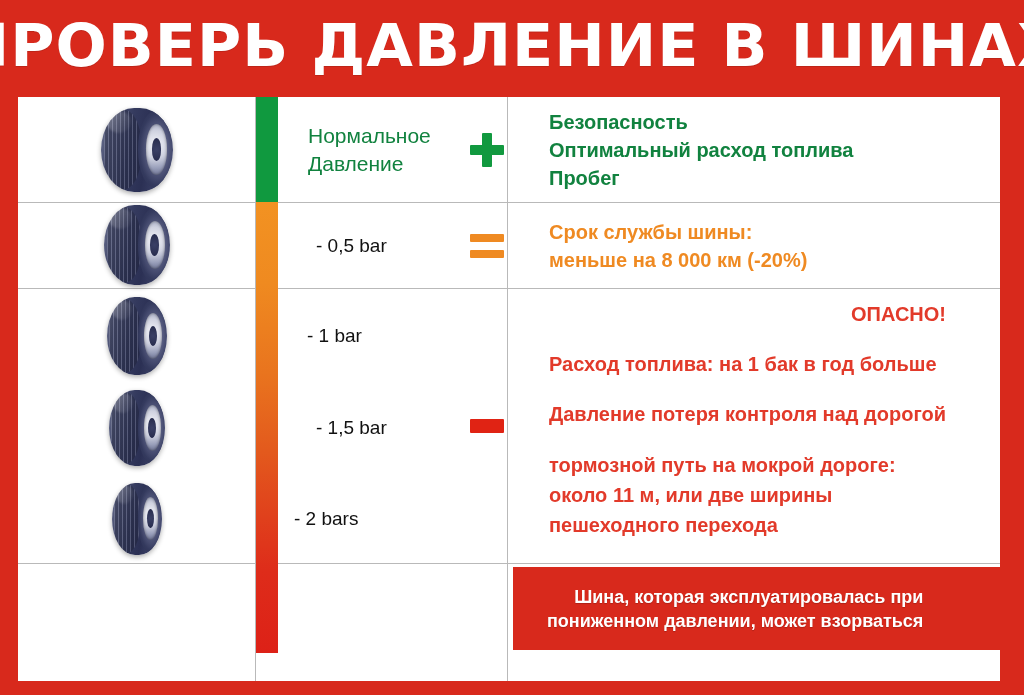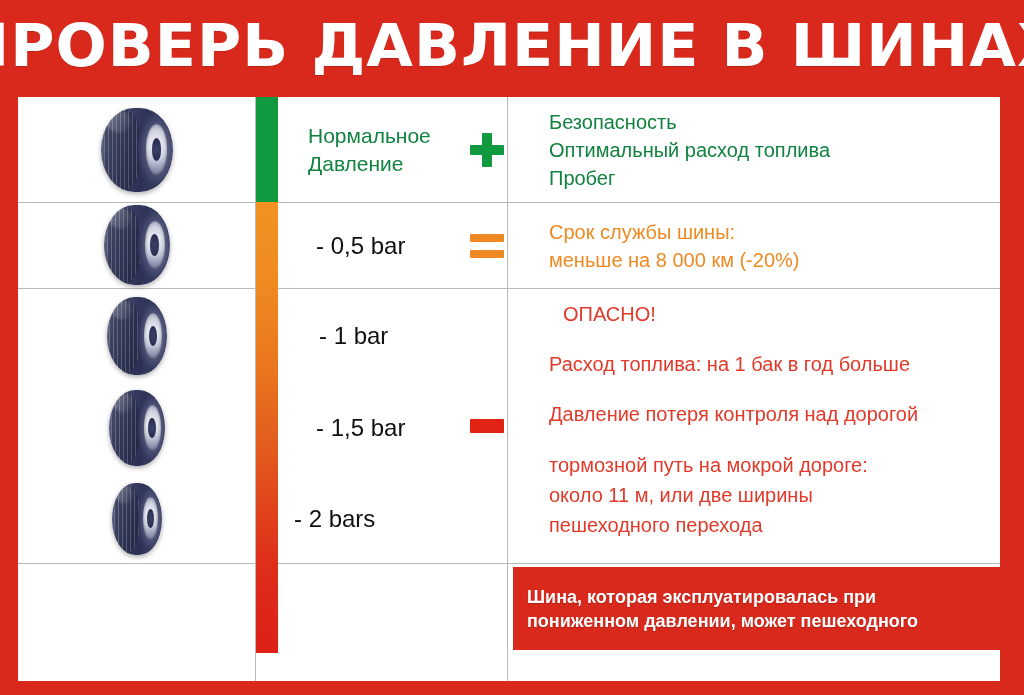--- a/index.html
+++ b/index.html
@@ -89,21 +89,21 @@
     filter:blur(1px);
   }
 
   
   .label-cell{
     position:absolute;left:260px;width:247px;
     display:flex;align-items:center;
   }
   .label-text{
     padding-left:30px;
-    font-size:24px;line-height:27px;color:#111;
+    font-size:19px;line-height:27px;color:#111;
   }
   .label-text.normal{
     color:#11823f;font-size:21px;line-height:28px;
   }
 
   .sign-cell{
     position:absolute;left:430px;width:77px;
     display:flex;align-items:center;justify-content:center;
   }
   
@@ -120,39 +120,40 @@
   }
   .sign-eq:before{top:0;}
   .sign-eq:after{top:16px;}
   
   .sign-minus{width:34px;height:14px;background:#e02314;border-radius:1px;}
 
   .body-cell{
     position:absolute;left:508px;width:474px;
     display:flex;align-items:center;
   }
-  .body-text{padding-left:23px;font-size:20px;line-height:28px;}
+  .body-text{padding-left:23px;font-size:20px;line-height:28px;font-weight:bold;}
   .body-text.green{color:#11823f;}
   .body-text.orange{color:#ef8a22;}
   .body-text.red{color:#e23a2a;}
   .body-text.red .line{margin-bottom:22px;}
   .body-text.red .line:last-child{margin-bottom:12px;}
-  .body-text.red .danger{padding-left:14px;}
+  .body-text.red .danger{padding-left:14px;text-align:right;}
   .body-text.red .tight{line-height:30px;}
 
   
   #warning-box{
     position:absolute;left:495px;top:470px;width:487px;height:83px;
     background:#d8291c;
     display:flex;align-items:center;
   }
   #warning-text{
     color:#ffffff;font-weight:bold;font-size:18px;line-height:24px;
-    padding-left:14px;
+    padding-left:34px;
     text-shadow:0 1px 1px rgba(0,0,0,.20);
+    text-align:right;
   }
 </style>
 </head>
 <body>
 
 <div id="title-bar">
   <div id="title-text">ПРОВЕРЬ ДАВЛЕНИЕ В ШИНАХ</div>
 </div>
 
 <div id="panel">
@@ -244,21 +245,21 @@
     <div class="sign-eq"></div>
   </div>
   <div class="body-cell" style="top:106px;height:85px;">
     <div class="body-text orange">
       <div>Срок службы шины:</div>
       <div>меньше на 8 000 км (-20%)</div>
     </div>
   </div>
 
   <div class="label-cell" style="top:192px;height:92px;">
-    <div class="label-text" style="padding-left:29px;margin-left:12px;">- 1 bar</div>
+    <div class="label-text" style="padding-left:29px;">- 1 bar</div>
   </div>
   <div class="label-cell" style="top:284px;height:92px;">
     <div class="label-text" style="padding-left:38px;text-align:center;">- 1,5 bar</div>
   </div>
   <div class="label-cell" style="top:376px;height:90px;">
     <div class="label-text" style="padding-left:16px;">- 2 bars</div>
   </div>
 
   <div class="sign-cell" style="top:192px;height:274px;">
     <div class="sign-minus"></div>
@@ -273,17 +274,17 @@
         <div>тормозной путь на мокрой дороге:</div>
         <div>около 11 м, или две ширины</div>
         <div>пешеходного перехода</div>
       </div>
     </div>
   </div>
 
   <div id="warning-box">
     <div id="warning-text">
       <div>Шина, которая эксплуатировалась при</div>
-      <div>пониженном давлении, может пешеходного</div>
+      <div>пониженном давлении, может взорваться</div>
     </div>
   </div>
 
 </div>
 
 </body></html>

